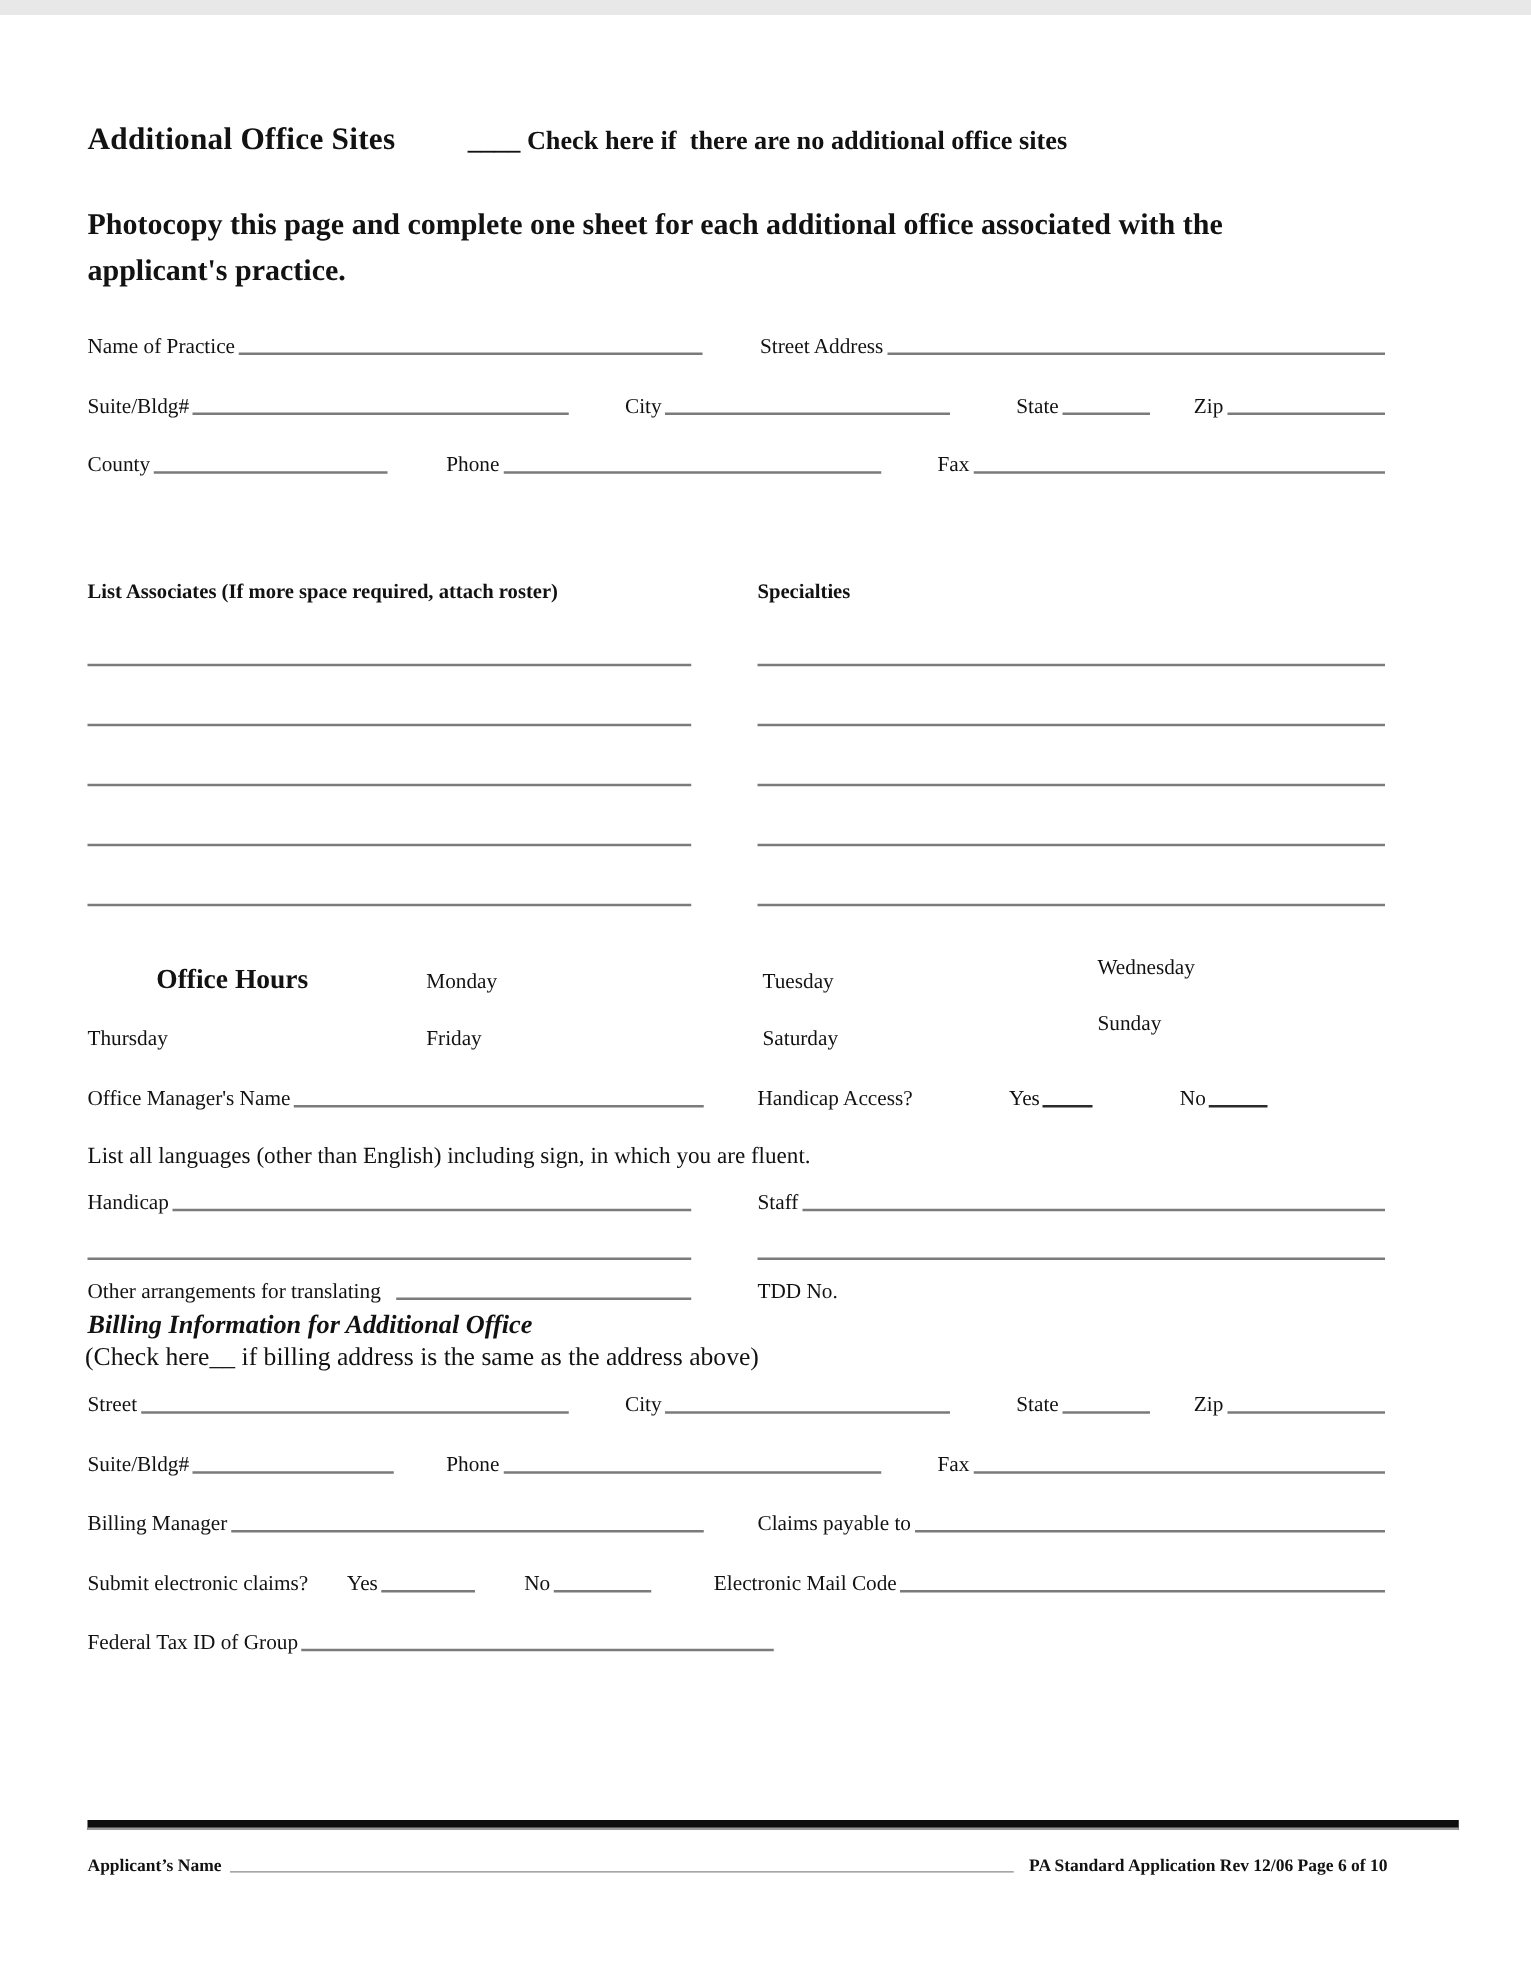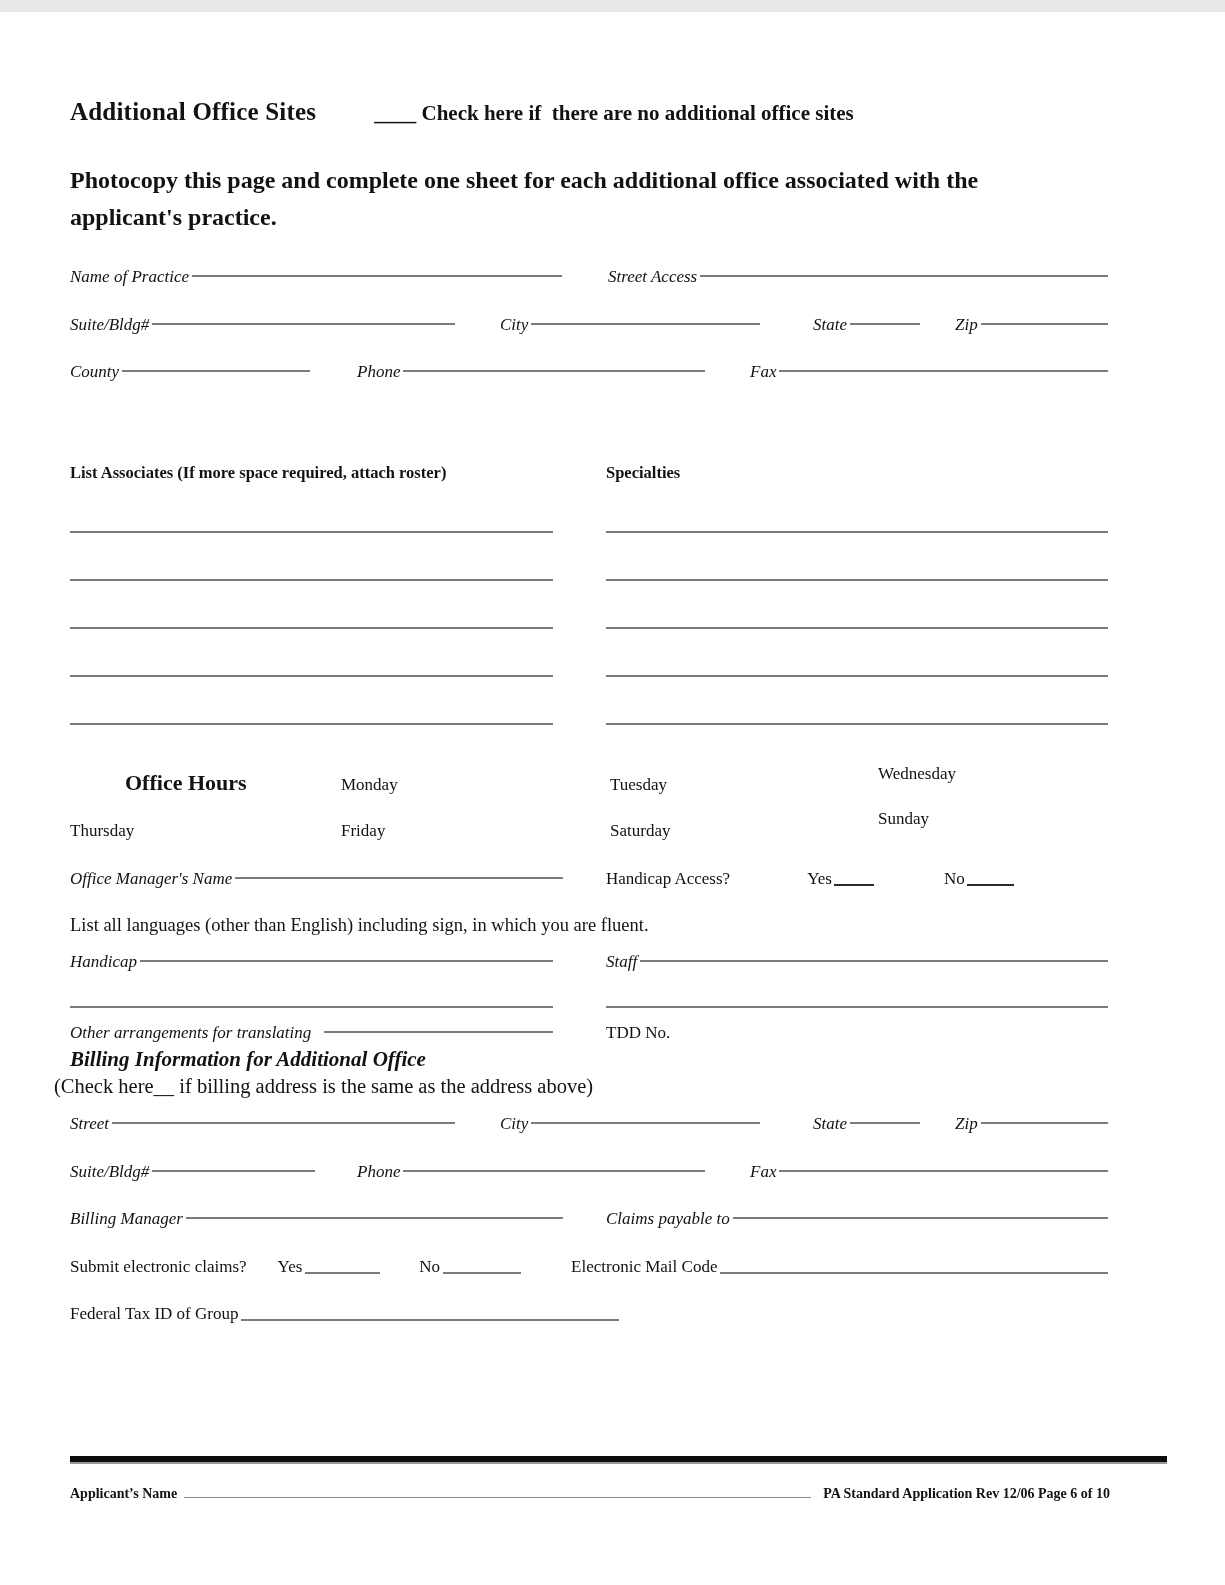--- a/index.html
+++ b/index.html
@@ -12,21 +12,21 @@
     margin:12px auto;
     overflow:hidden;
   }
   .lbl { white-space:pre; line-height:1.1; }
 
   .fieldrow {
     position:absolute; left:70px; width:1038px;
     display:flex; align-items:flex-end;
     font-size:17px; line-height:1.1;
   }
-  .cell { display:flex; align-items:center;font-style:italic; }
+  .cell { display:flex; align-items:flex-end; }
   .ln {
     border-bottom:2px solid #7b7b7b;
     margin-bottom:3px; margin-left:3px;
     flex:1; min-width:8px; height:1px;
   }
   .ln0 { margin-bottom:0; margin-left:0; }
   .blank {
     border-bottom:2px solid #2b2b2b;
     margin-bottom:3px; margin-left:2px; height:1px;
     display:inline-block;
@@ -40,21 +40,21 @@
   .intro {
     position:absolute; left:70px; top:150px; width:960px;
     font-size:24px; line-height:1.55;font-weight:bold;
   }
   .secheadline { font-weight:bold; font-size:16.5px; }
   .ohrow { position:absolute; left:70px; width:1038px; height:42px; }
   .ohrow span { position:absolute; font-size:17px; white-space:pre; }
   .oh-title { font-size:22px !important; font-weight:bold; }
   .langintro { position:absolute; left:70px; top:903px; font-size:18.5px; }
   .billheading { position:absolute; left:70px; top:1035px; font-size:21px; font-weight:bold;font-style:italic; }
-  .parennote { position:absolute; left:54px; top:1063px; font-size:20.5px; display:flex; align-items:baseline; white-space:pre; }
+  .parennote { position:absolute; left:68px; top:1063px; font-size:20.5px; display:flex; align-items:baseline; white-space:pre; }
   .thickbar {
     position:absolute; left:70px; top:1444px; width:1097px; height:6px;
     background:#0d0d0d; border-bottom:2px solid #9a9a9a;
   }
   .footerrow {
     position:absolute; left:70px; top:1474px; width:1040px;
     display:flex; align-items:flex-end;
     font-size:14px; font-weight:bold;
   }
   .footerrow .ln { border-bottom:1.5px solid #8a8a8a; margin-bottom:3px; }
@@ -75,21 +75,21 @@
   </div>
 
   <div class="intro">Photocopy this page and complete one sheet for each additional office associated with the applicant's practice.</div>
 
   <div class="fieldrow" style="top:256px">
     <div class="cell" style="flex:0 0 492px">
       <span class="lbl">Name of Practice</span>
       <span class="ln"></span>
     </div>
     <div class="cell" style="flex:1; margin-left:46px">
-      <span class="lbl">Street Access</span>
+      <span class="lbl">Street Address</span>
       <span class="ln"></span>
     </div>
   </div>
 
   <div class="fieldrow" style="top:304px">
     <div class="cell" style="flex:0 0 385px">
       <span class="lbl">Suite/Bldg#</span>
       <span class="ln"></span>
     </div>
     <div class="cell" style="flex:0 0 260px; margin-left:45px">

